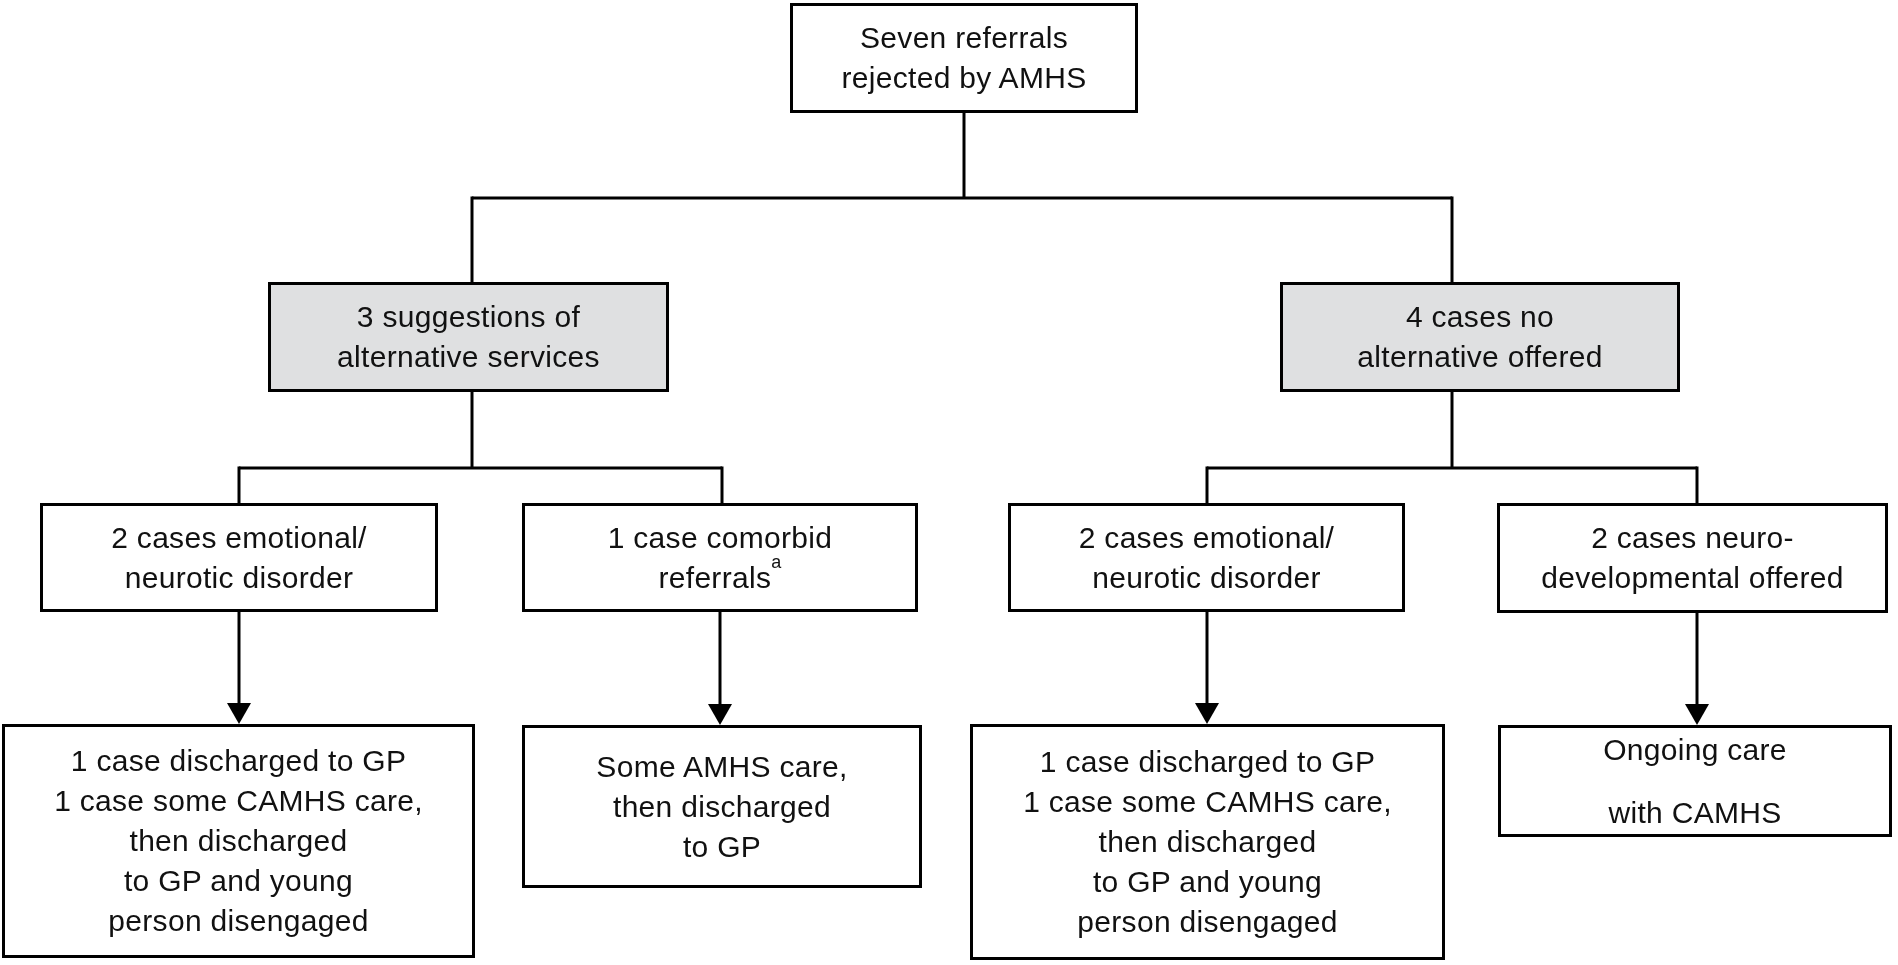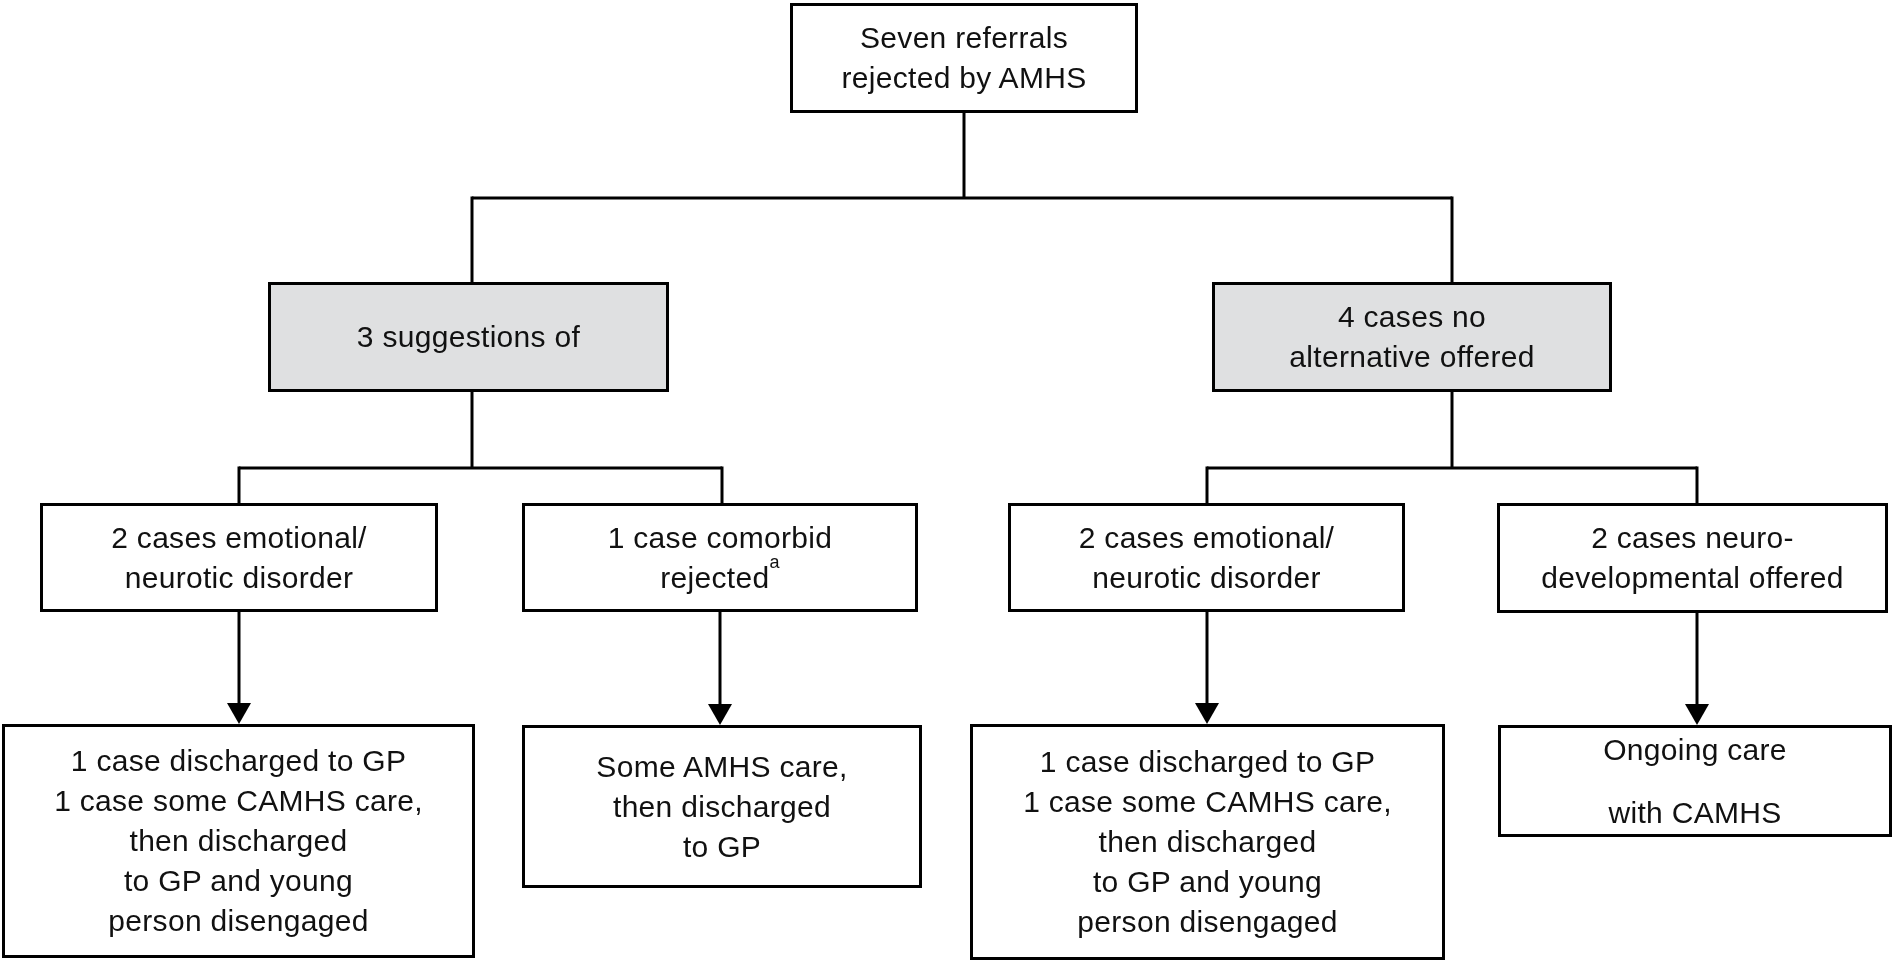--- a/index.html
+++ b/index.html
@@ -43,21 +43,21 @@
   .node sup {
     font-size: 0.6em;
     line-height: 0;
     position: relative;
     top: -0.45em;
   }
   
   .n-root { left: 790px; top: 3px;   width: 348px; height: 110px; }
   
   .n-l2a  { left: 268px; top: 282px; width: 401px; height: 110px; }
-  .n-l2b  { left: 1212px; top: 282px; width: 400px; height: 110px; }
+  .n-l2b  { left: 1280px; top: 282px; width: 400px; height: 110px; }
   
   .n-l3a  { left: 40px;   top: 503px; width: 398px; height: 109px; }
   .n-l3b  { left: 522px;  top: 503px; width: 396px; height: 109px; }
   .n-l3c  { left: 1008px; top: 503px; width: 397px; height: 109px; }
   .n-l3d  { left: 1497px; top: 503px; width: 391px; height: 110px; }
   
   .n-l4a  { left: 2px;    top: 724px; width: 473px; height: 234px; }
   .n-l4b  { left: 522px;  top: 725px; width: 400px; height: 163px; }
   .n-l4c  { left: 970px;  top: 724px; width: 475px; height: 236px; }
   .n-l4d  { left: 1498px; top: 725px; width: 394px; height: 112px; gap: 23px; }
@@ -112,33 +112,34 @@
     </g>
   </svg>
 
   <div class="node n-root">
     <div>Seven referrals</div>
     <div>rejected by AMHS</div>
   </div>
 
   <div class="node gray n-l2a">
     <div>3 suggestions of</div>
+    <div>alternative services</div>
   </div>
   <div class="node gray n-l2b">
     <div>4 cases no</div>
     <div>alternative offered</div>
   </div>
 
   <div class="node n-l3a">
     <div>2 cases emotional/</div>
     <div>neurotic disorder</div>
   </div>
   <div class="node n-l3b">
     <div>1 case comorbid</div>
-    <div><span>rejected</span><sup>a</sup></div>
+    <div><span>referrals</span><sup>a</sup></div>
   </div>
   <div class="node n-l3c">
     <div>2 cases emotional/</div>
     <div>neurotic disorder</div>
   </div>
   <div class="node n-l3d">
     <div>2 cases neuro-</div>
     <div>developmental offered</div>
   </div>
 

